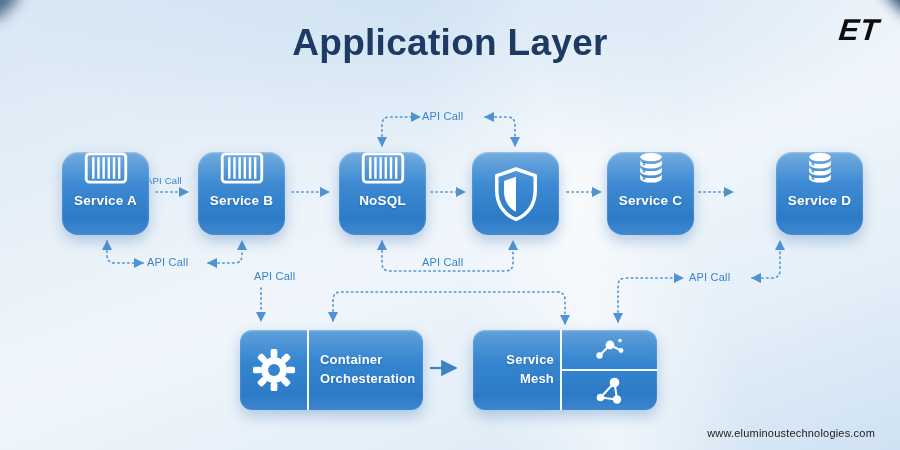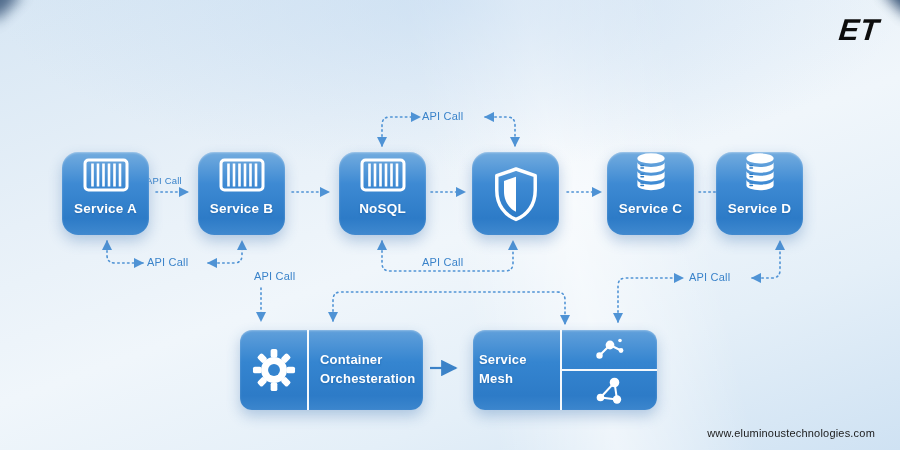--- a/index.html
+++ b/index.html
@@ -29,54 +29,55 @@
   .api{
     position:absolute;width:60px;text-align:left;
     font-size:11px;font-weight:400;color:#3a83ca;letter-spacing:.2px;white-space:nowrap;
   }
   .api.small{font-size:9.5px;}
   .node{
     position:absolute;top:152px;width:87px;height:83px;border-radius:16px;
     background:linear-gradient(180deg,#73acdf 0%,#3e8ad3 38%,#2d7bc7 80%,#4089cf 100%);
     box-shadow:0 6px 14px rgba(52,110,175,.32), inset 0 1px 2px rgba(255,255,255,.35);
     display:flex;flex-direction:column;align-items:center;justify-content:flex-end;
-    padding-bottom:19px;box-sizing:border-box;gap:9px;
+    padding-bottom:27px;box-sizing:border-box;gap:9px;
   }
   .node.center{justify-content:center;padding-bottom:0;}
   .nlabel{
     font-size:13.5px;font-weight:700;color:#fff;letter-spacing:.2px;
     text-shadow:0 1px 2px rgba(0,60,120,.3);white-space:nowrap;
   }
   .wide{
     position:absolute;top:330px;height:80px;border-radius:12px;
     background:linear-gradient(180deg,#61a0db 0%,#3585d0 40%,#2d7bc7 82%,#3c86cd 100%);
     box-shadow:0 6px 14px rgba(52,110,175,.32), inset 0 1px 2px rgba(255,255,255,.3);
     display:flex;box-sizing:border-box;color:#fff;
   }
   .cell-icon{width:67px;min-width:67px;display:flex;align-items:center;justify-content:center;border-right:2.5px solid rgba(255,255,255,.95);}
   .cell-text{flex:1;display:flex;align-items:center;padding-left:11px;padding-right:4px;
     font-size:13px;font-weight:700;line-height:1.45;letter-spacing:.2px;
     text-shadow:0 1px 2px rgba(0,60,120,.3);}
-  .cell-text.centered{justify-content:center;text-align:left;padding:14px 6px;}
+  .cell-text.centered{justify-content:center;text-align:right;padding:14px 6px;}
   .mesh-icons{width:95px;min-width:95px;border-left:2.5px solid rgba(255,255,255,.95);display:flex;flex-direction:column;}
   .mcell{flex:1;display:flex;align-items:center;justify-content:center;}
   .mcell.top{border-bottom:2.5px solid rgba(255,255,255,.95);}
   .website{
     position:absolute;right:25px;bottom:11px;
     font-size:11px;color:#1b1b1b;letter-spacing:.2px;
   }
 </style>
 </head>
 <body>
 
 <div class="canvas">
 
   <div class="corner tl"></div>
   <div class="corner tr"></div>
 
+  <h1 class="title">Application Layer</h1>
   <div class="logo">ET</div>
 
   <svg class="overlay" viewBox="0 0 900 450">
     <defs>
       <marker id="ah" viewBox="0 0 10 10" refX="9" refY="5" markerWidth="6.5" markerHeight="6.5" orient="auto-start-reverse">
         <path d="M0 0 L10 5 L0 10 Z" fill="#4f93d5"></path>
       </marker>
       <marker id="ah2" viewBox="0 0 10 10" refX="9" refY="5" markerWidth="7.5" markerHeight="7.5" orient="auto">
         <path d="M0 0 L10 5 L0 10 Z" fill="#3b82c8"></path>
       </marker>
@@ -149,21 +150,21 @@
           <rect x="8.5" y="19" width="5" height="1.8" rx=".9"></rect>
         <rect x="8.5" y="27" width="5" height="1.8" rx=".9"></rect>
           <rect x="8.5" y="30" width="5" height="1.8" rx=".9"></rect>
         <rect x="8.5" y="38" width="5" height="1.8" rx=".9"></rect>
           <rect x="8.5" y="41" width="5" height="1.8" rx=".9"></rect>
       </g>
     </svg>
     <div class="nlabel">Service C</div>
   </div>
 
-  <div class="node" style="left:716px;">
+  <div class="node" style="left:776px;">
     <svg width="40" height="48" viewBox="0 0 44 50">
       <g fill="#fff">
         <ellipse cx="22" cy="8" rx="17" ry="6.3"></ellipse>
         <path d="M5 12.5 A17 6.3 0 0 0 39 12.5 V19.5 A17 6.3 0 0 1 5 19.5 Z"></path>
         <path d="M5 23.5 A17 6.3 0 0 0 39 23.5 V30.5 A17 6.3 0 0 1 5 30.5 Z"></path>
         <path d="M5 34.5 A17 6.3 0 0 0 39 34.5 V41.5 A17 6.3 0 0 1 5 41.5 Z"></path>
       </g>
       <g fill="#2e7cc5">
         <rect x="8.5" y="16" width="5" height="1.8" rx=".9"></rect>
           <rect x="8.5" y="19" width="5" height="1.8" rx=".9"></rect>

